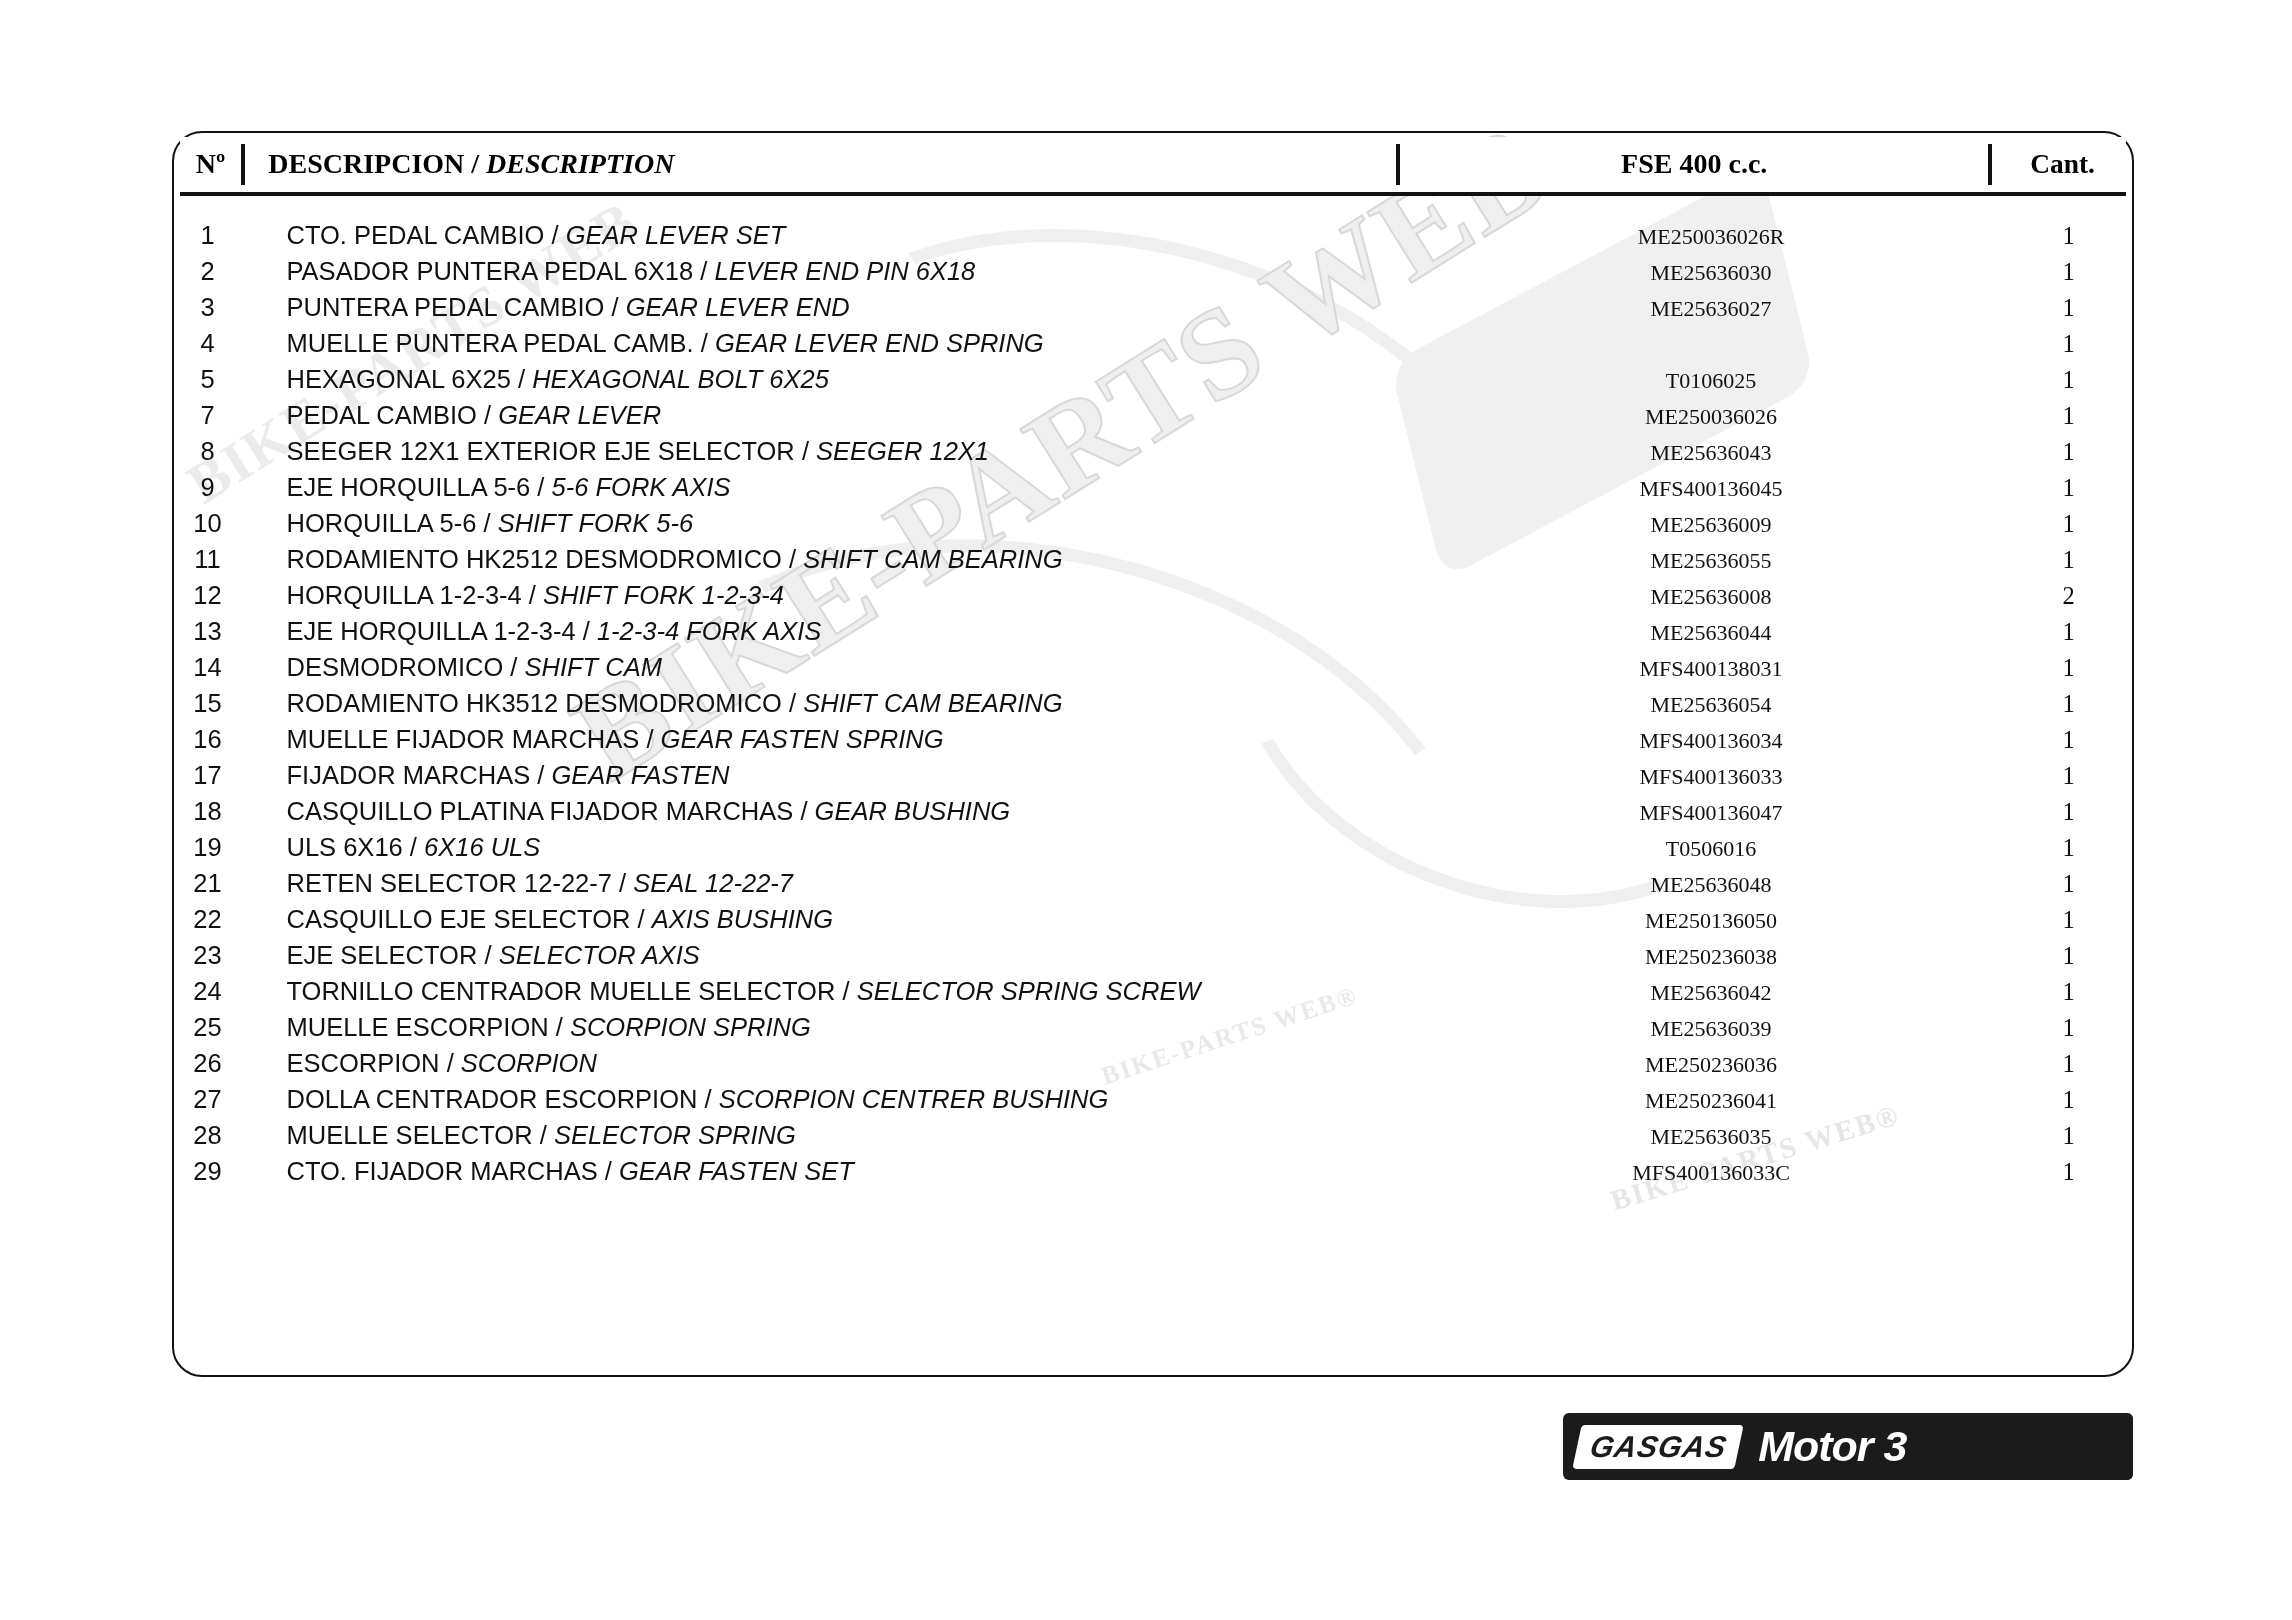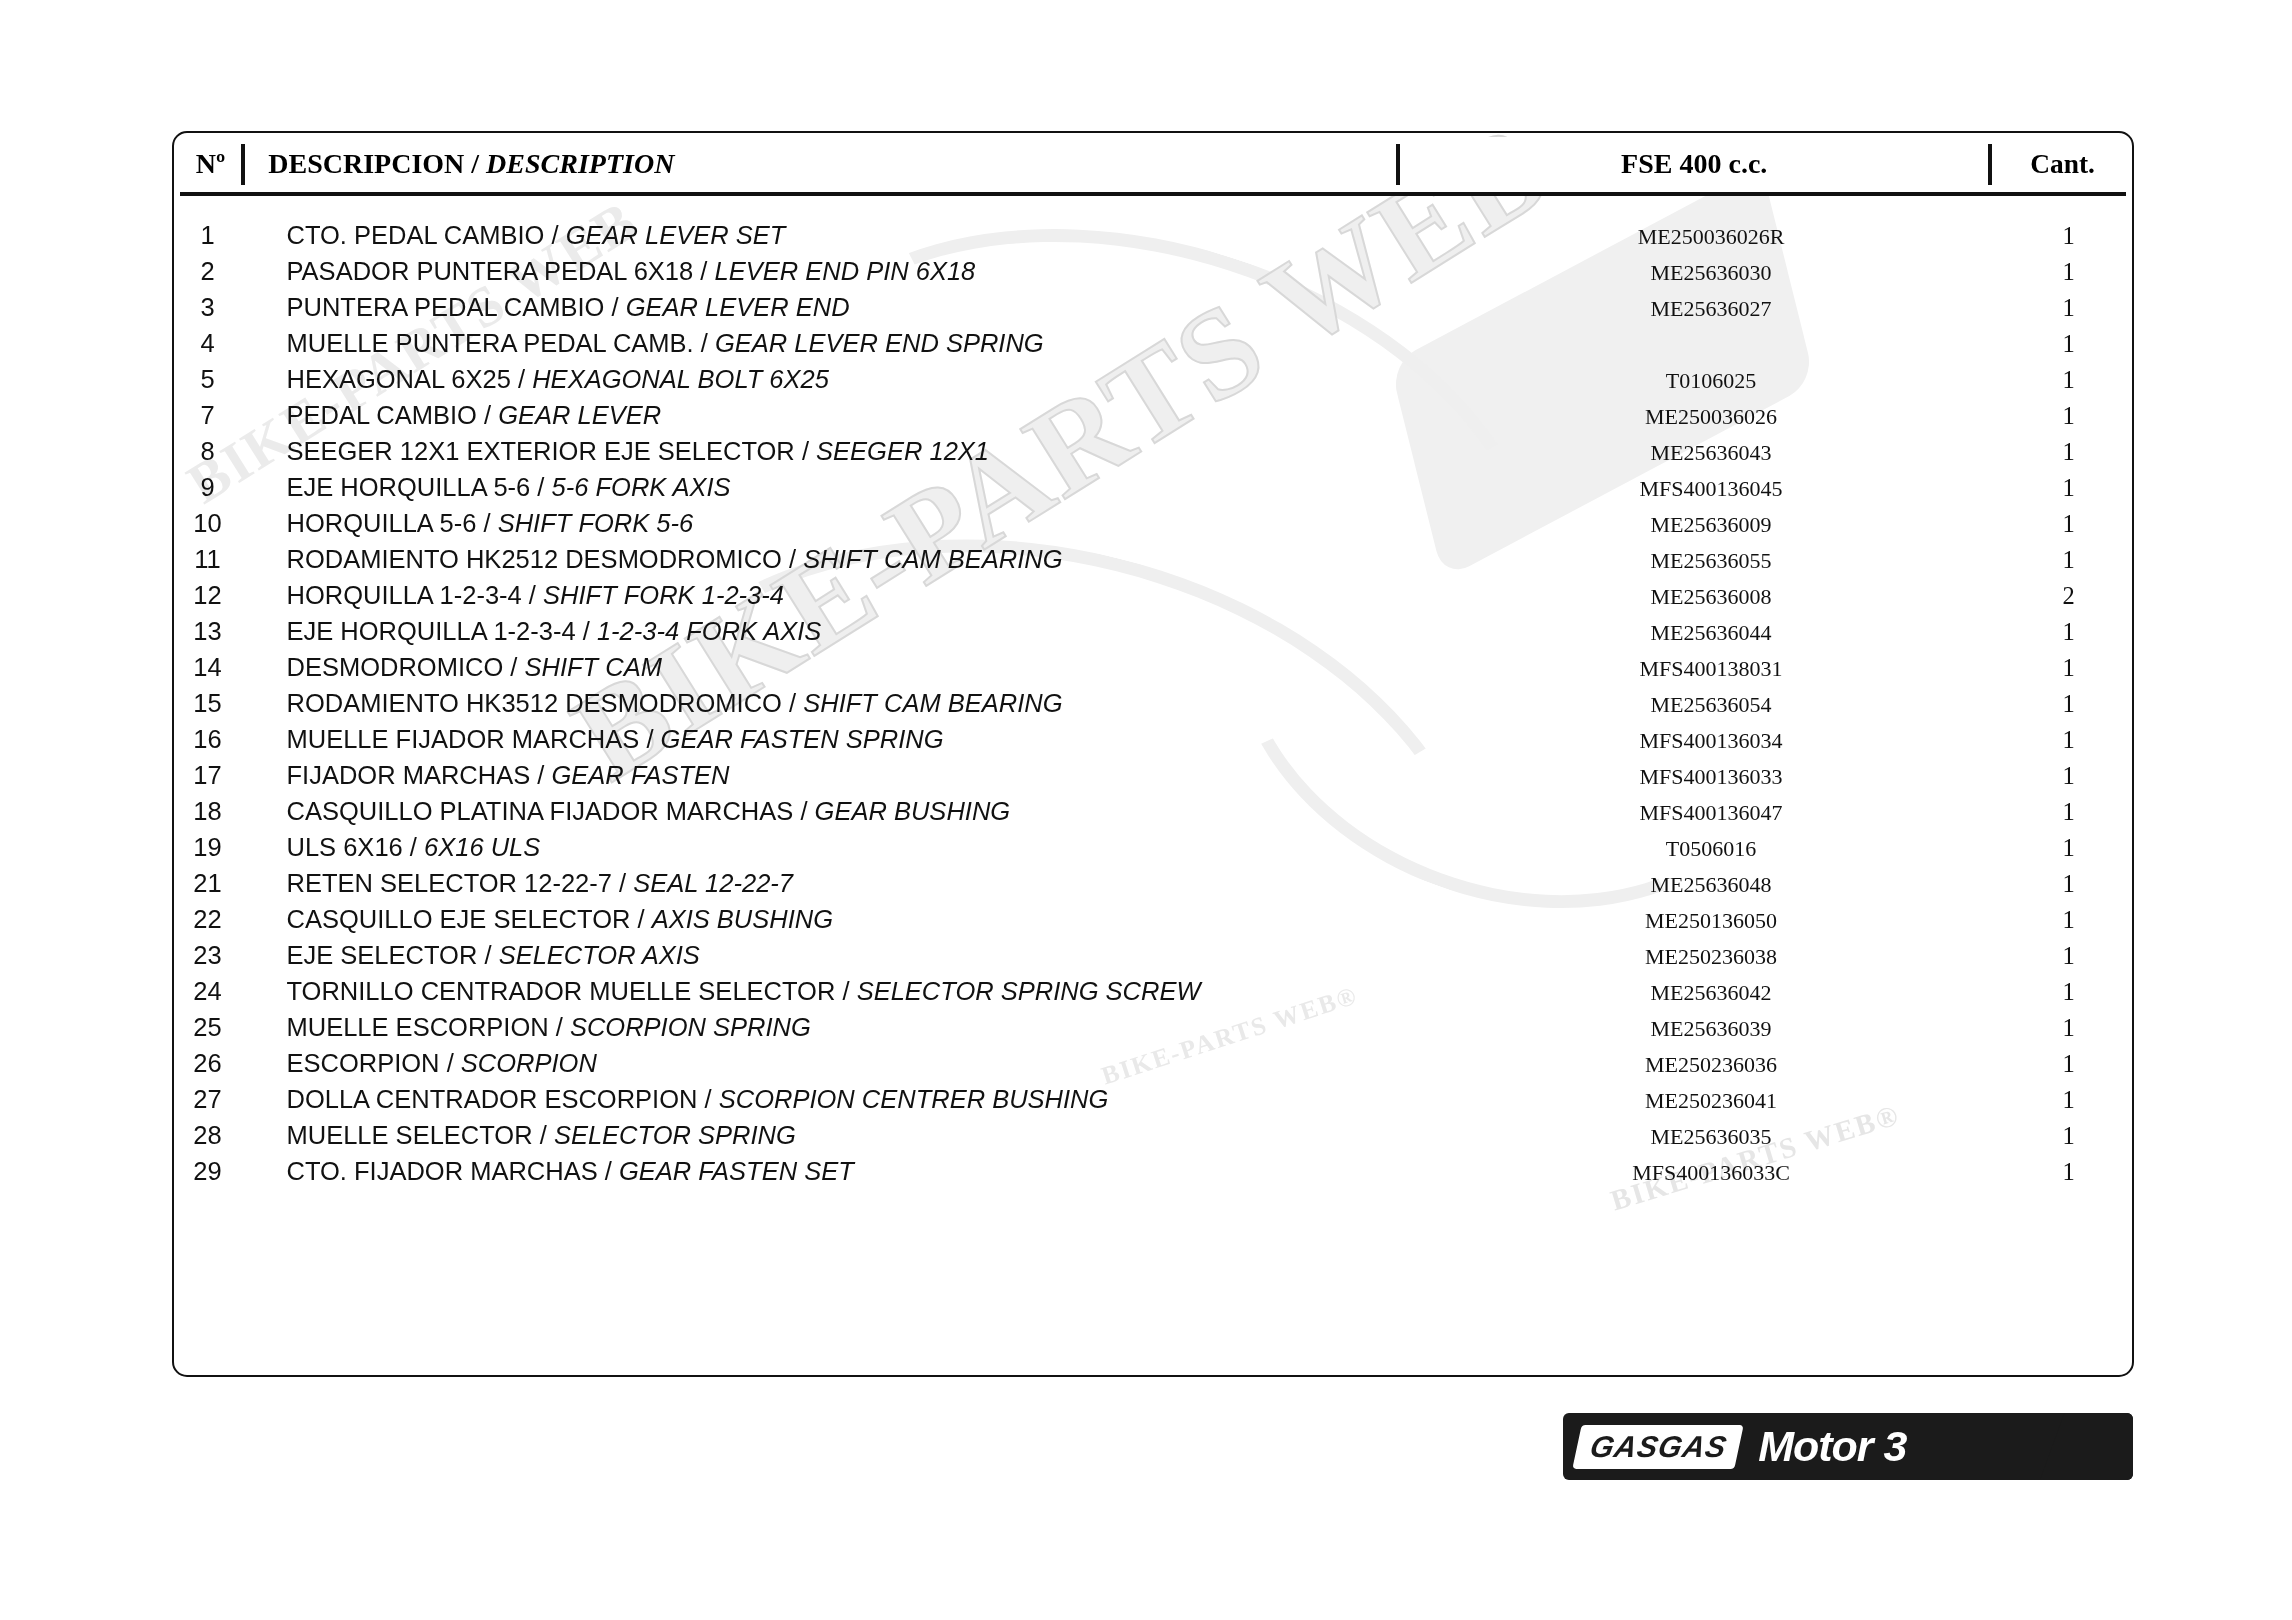--- a/index.html
+++ b/index.html
@@ -95,21 +95,21 @@
   }
 
   
   #parts-panel {
     position: absolute;
     left: 172px;
     top: 131px;
     width: 1962px;
     height: 1246px;
     border: 2.9px solid #111111;
-    border-radius: 15px;
+    border-radius: 30px;
     background: transparent;
     z-index: 2;
     box-sizing: border-box;
   }
 
   #table-header {
     position: relative;
     height: 55px;
     margin: 3.9px 5.9px 0 5.9px;
     background: #ffffff;

